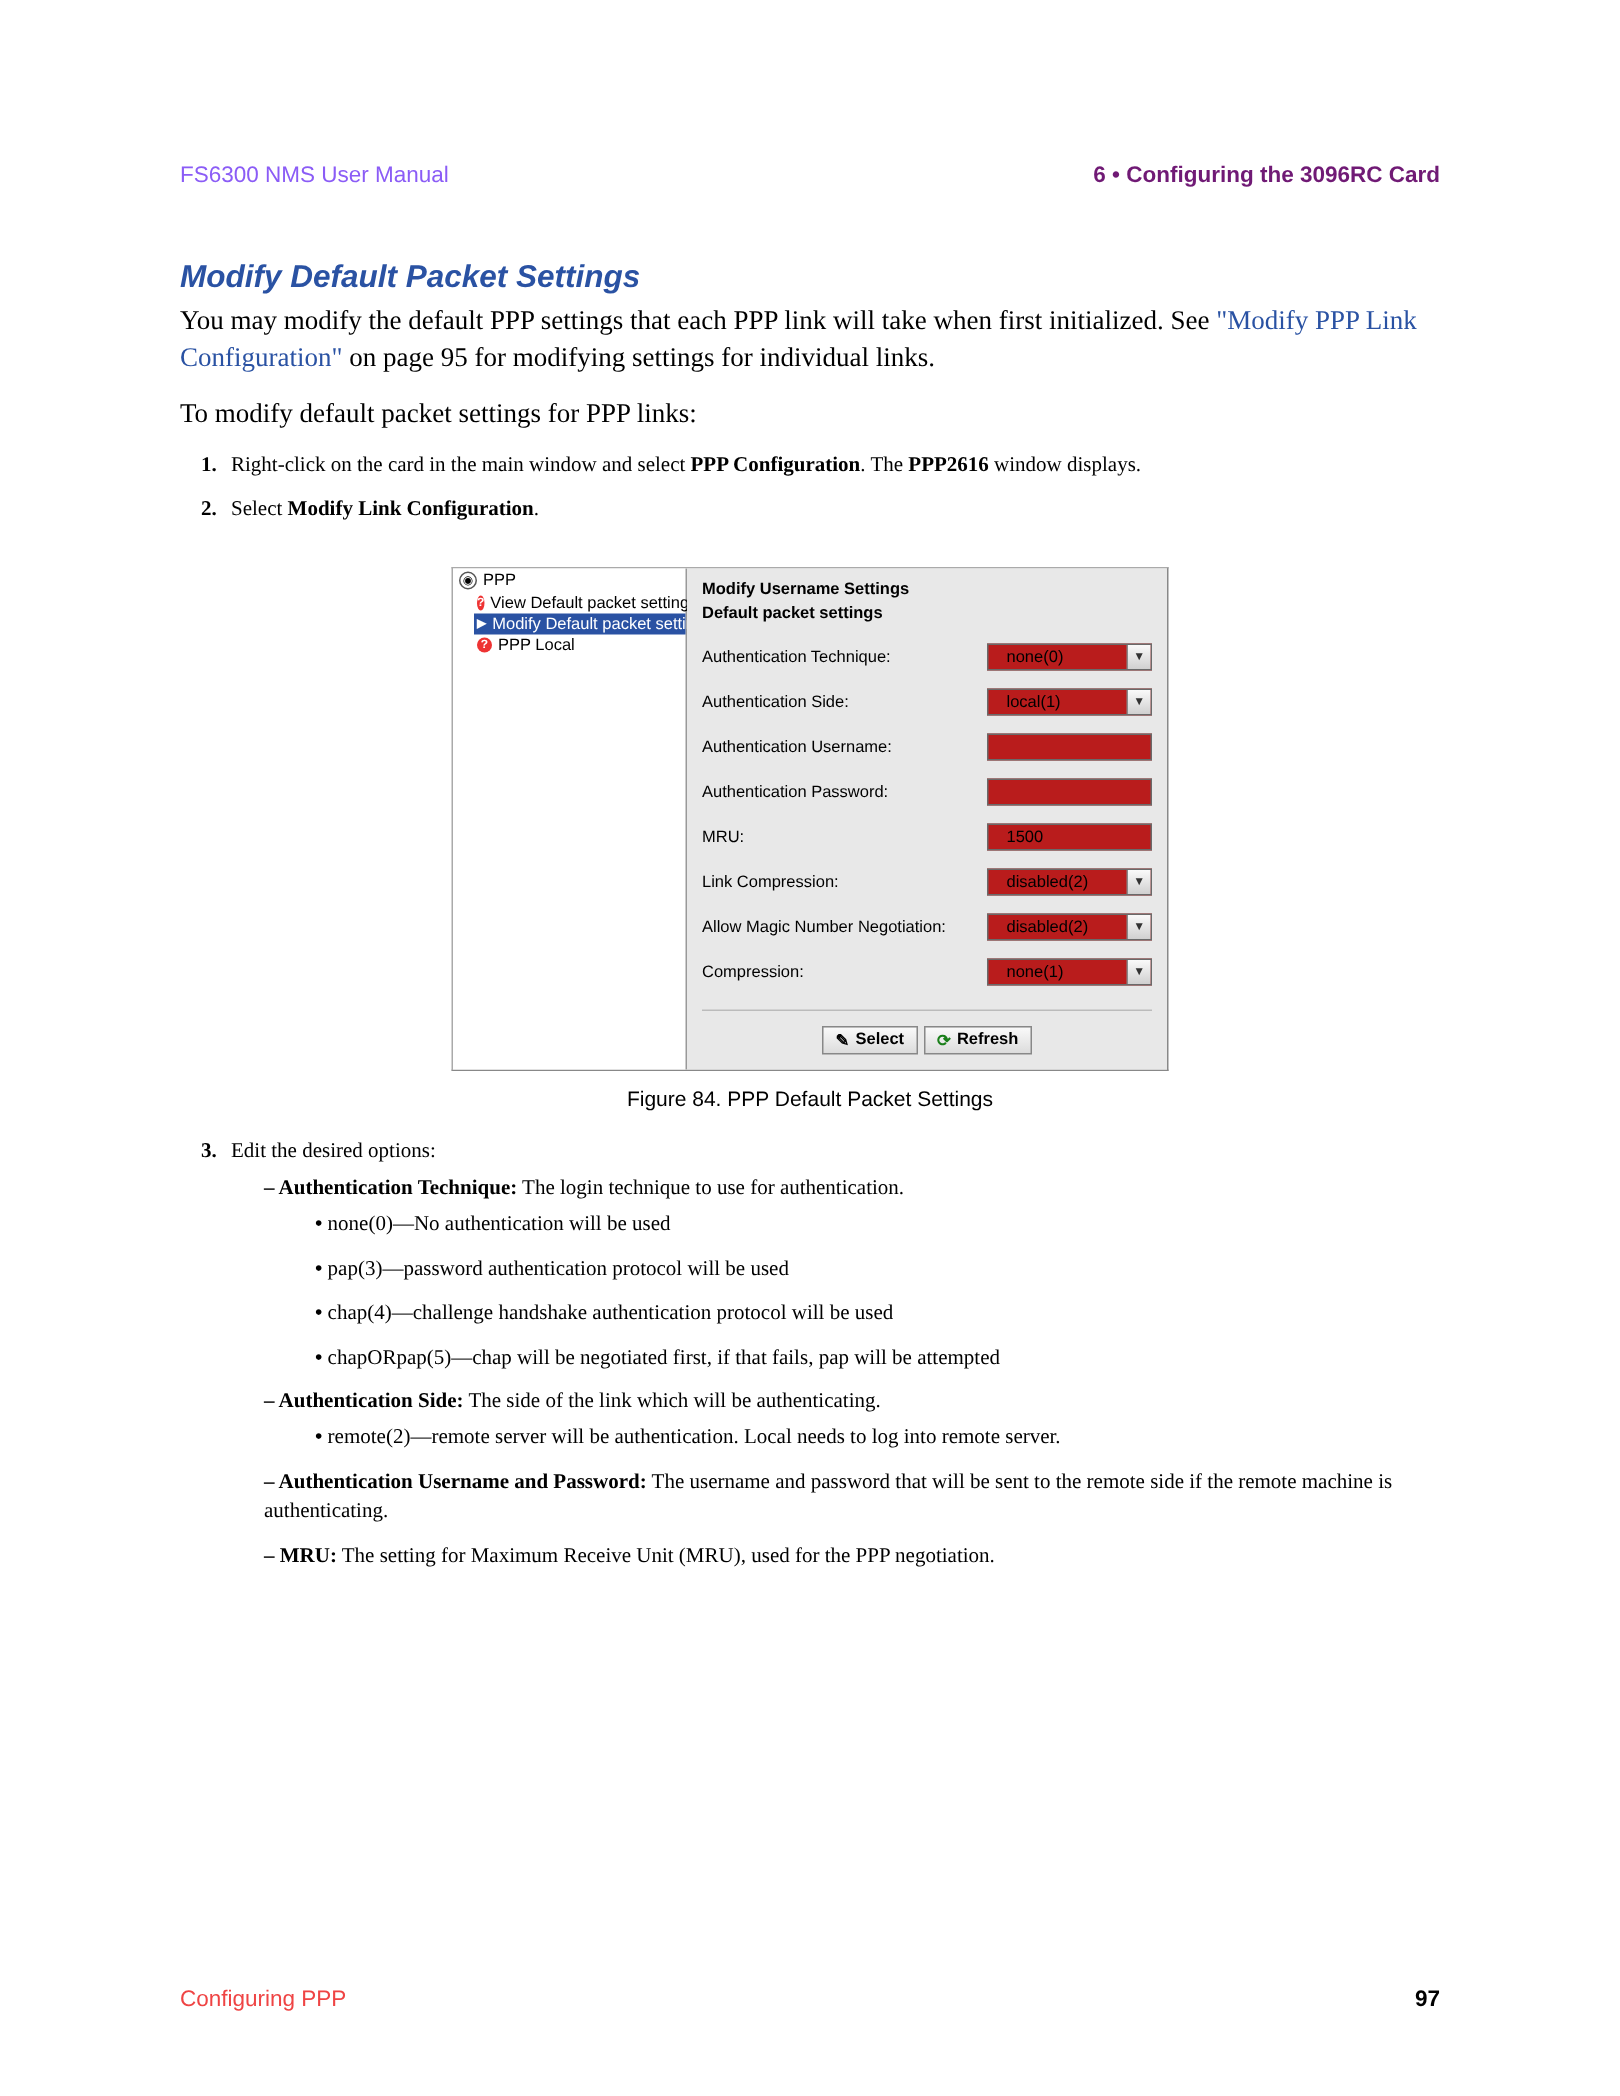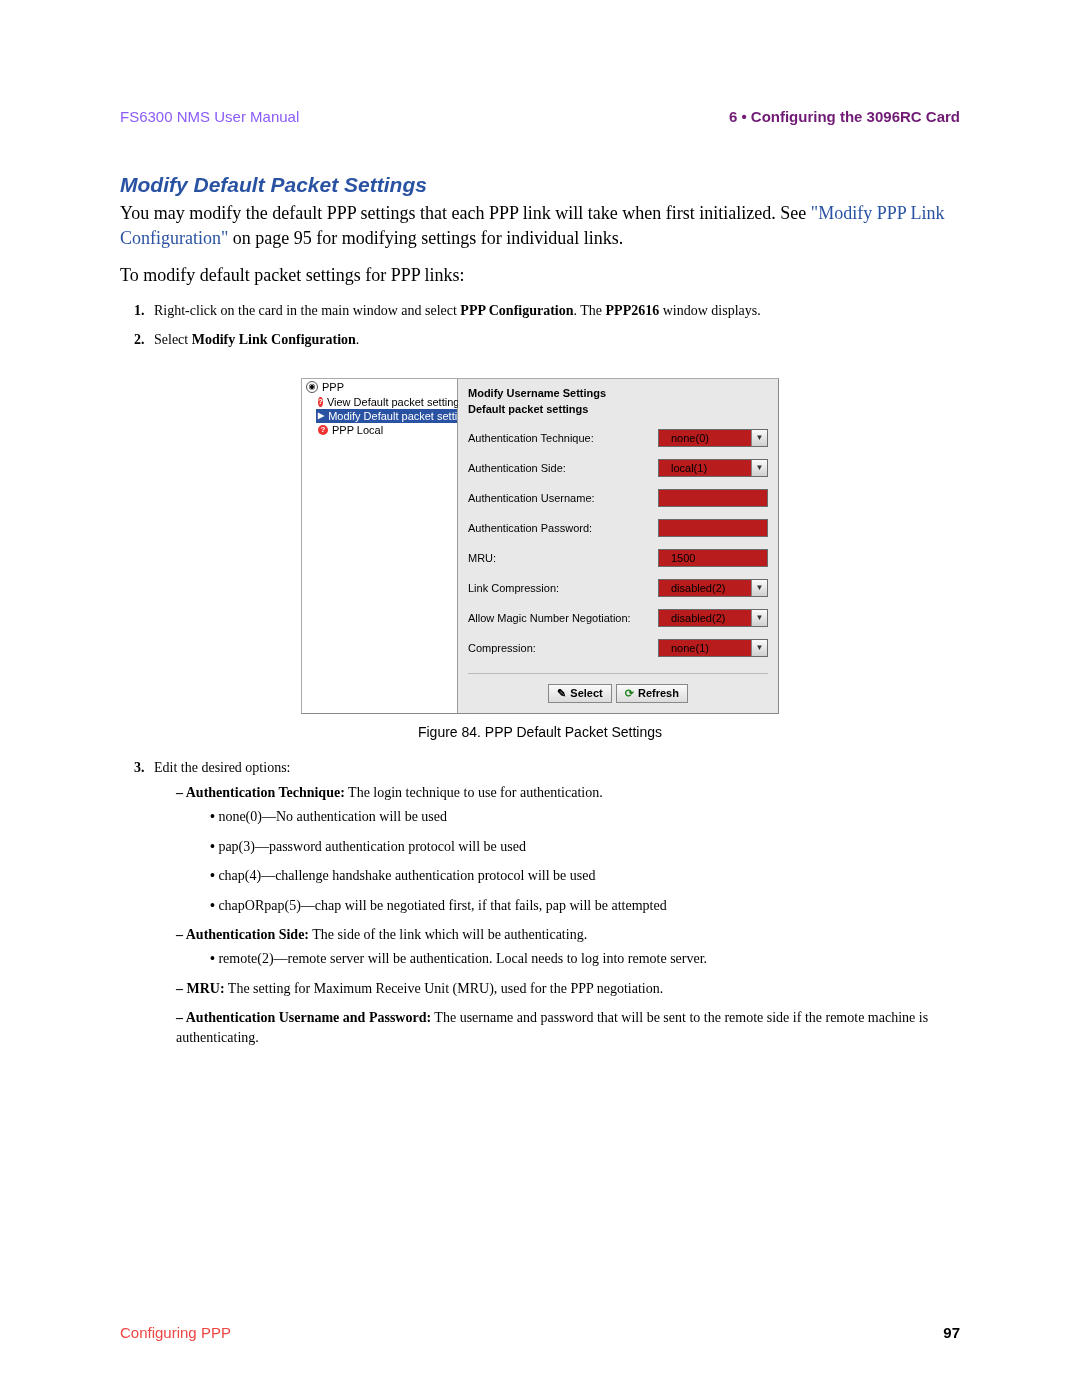--- a/index.html
+++ b/index.html
@@ -296,24 +296,24 @@
               <li>chapORpap(5)—chap will be negotiated first, if that fails, pap will be attempted</li>
             </ul>
         </li>
         <li>
           <span class="bold">Authentication Side:</span><span> The side of the link which will be authenticating.</span>
           <ul class="bulletlist" id="auth-side-list">
               <li>remote(2)—remote server will be authentication. Local needs to log into remote server.</li>
             </ul>
         </li>
         <li>
-          <span class="bold">MRU:</span><span> The setting for Maximum Receive Unit (MRU), used for the PPP negotiation.</span>
+          <span class="bold">Authentication Username and Password:</span><span> The username and password that will be sent to the remote side if the remote machine is authenticating.</span>
         </li>
         <li>
-          <span class="bold">Authentication Username and Password:</span><span> The username and password that will be sent to the remote side if the remote machine is authenticating.</span>
+          <span class="bold">MRU:</span><span> The setting for Maximum Receive Unit (MRU), used for the PPP negotiation.</span>
         </li>
       </ul>
     </li>
   </ol>
 
   <div class="footer">
     <span class="footer-left">Configuring PPP</span>
     <span class="footer-right">97</span>
   </div>
 

